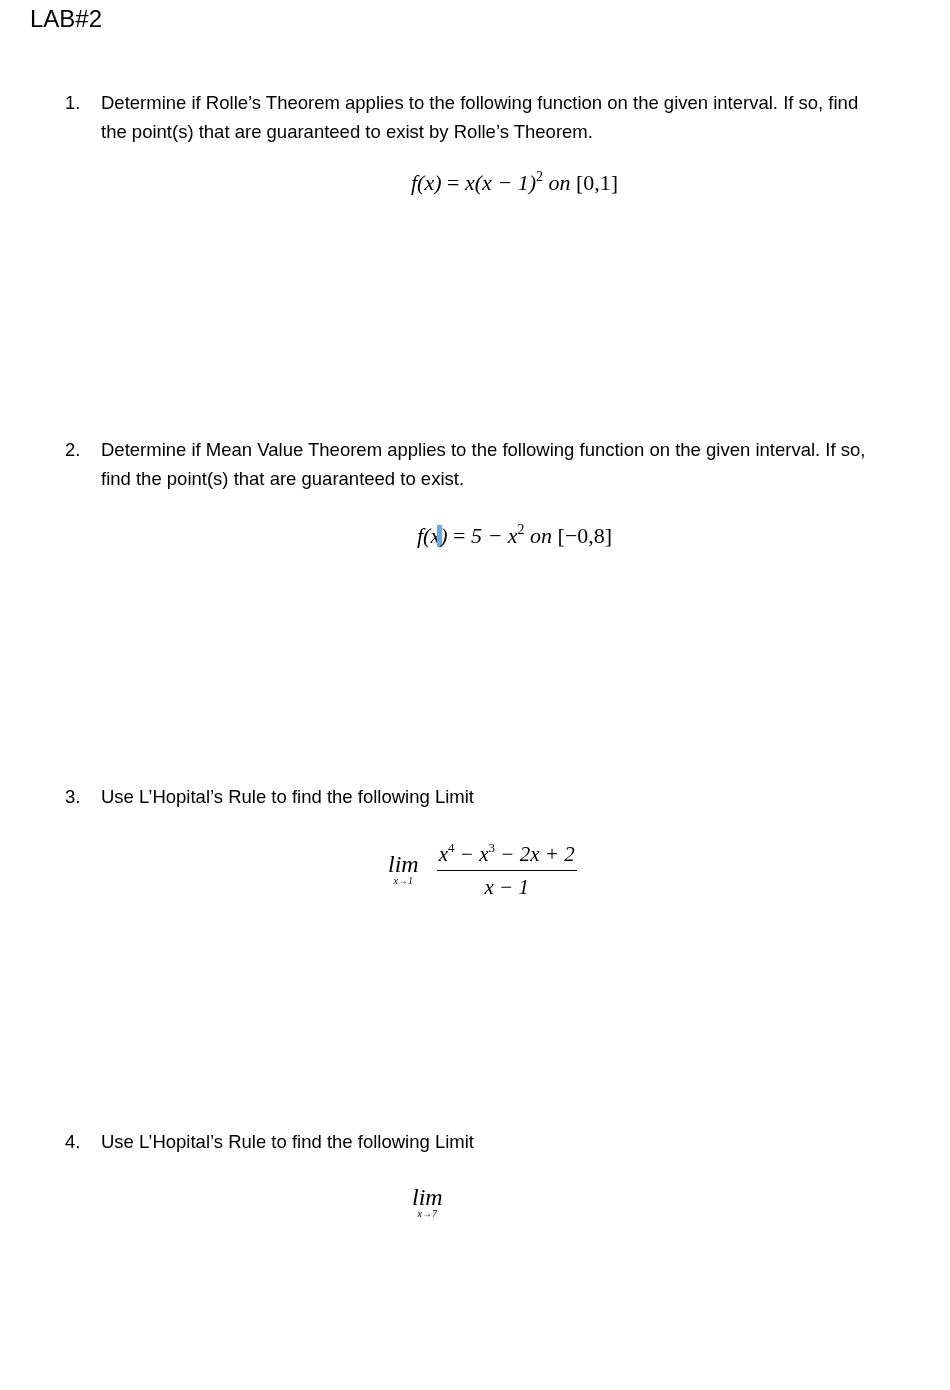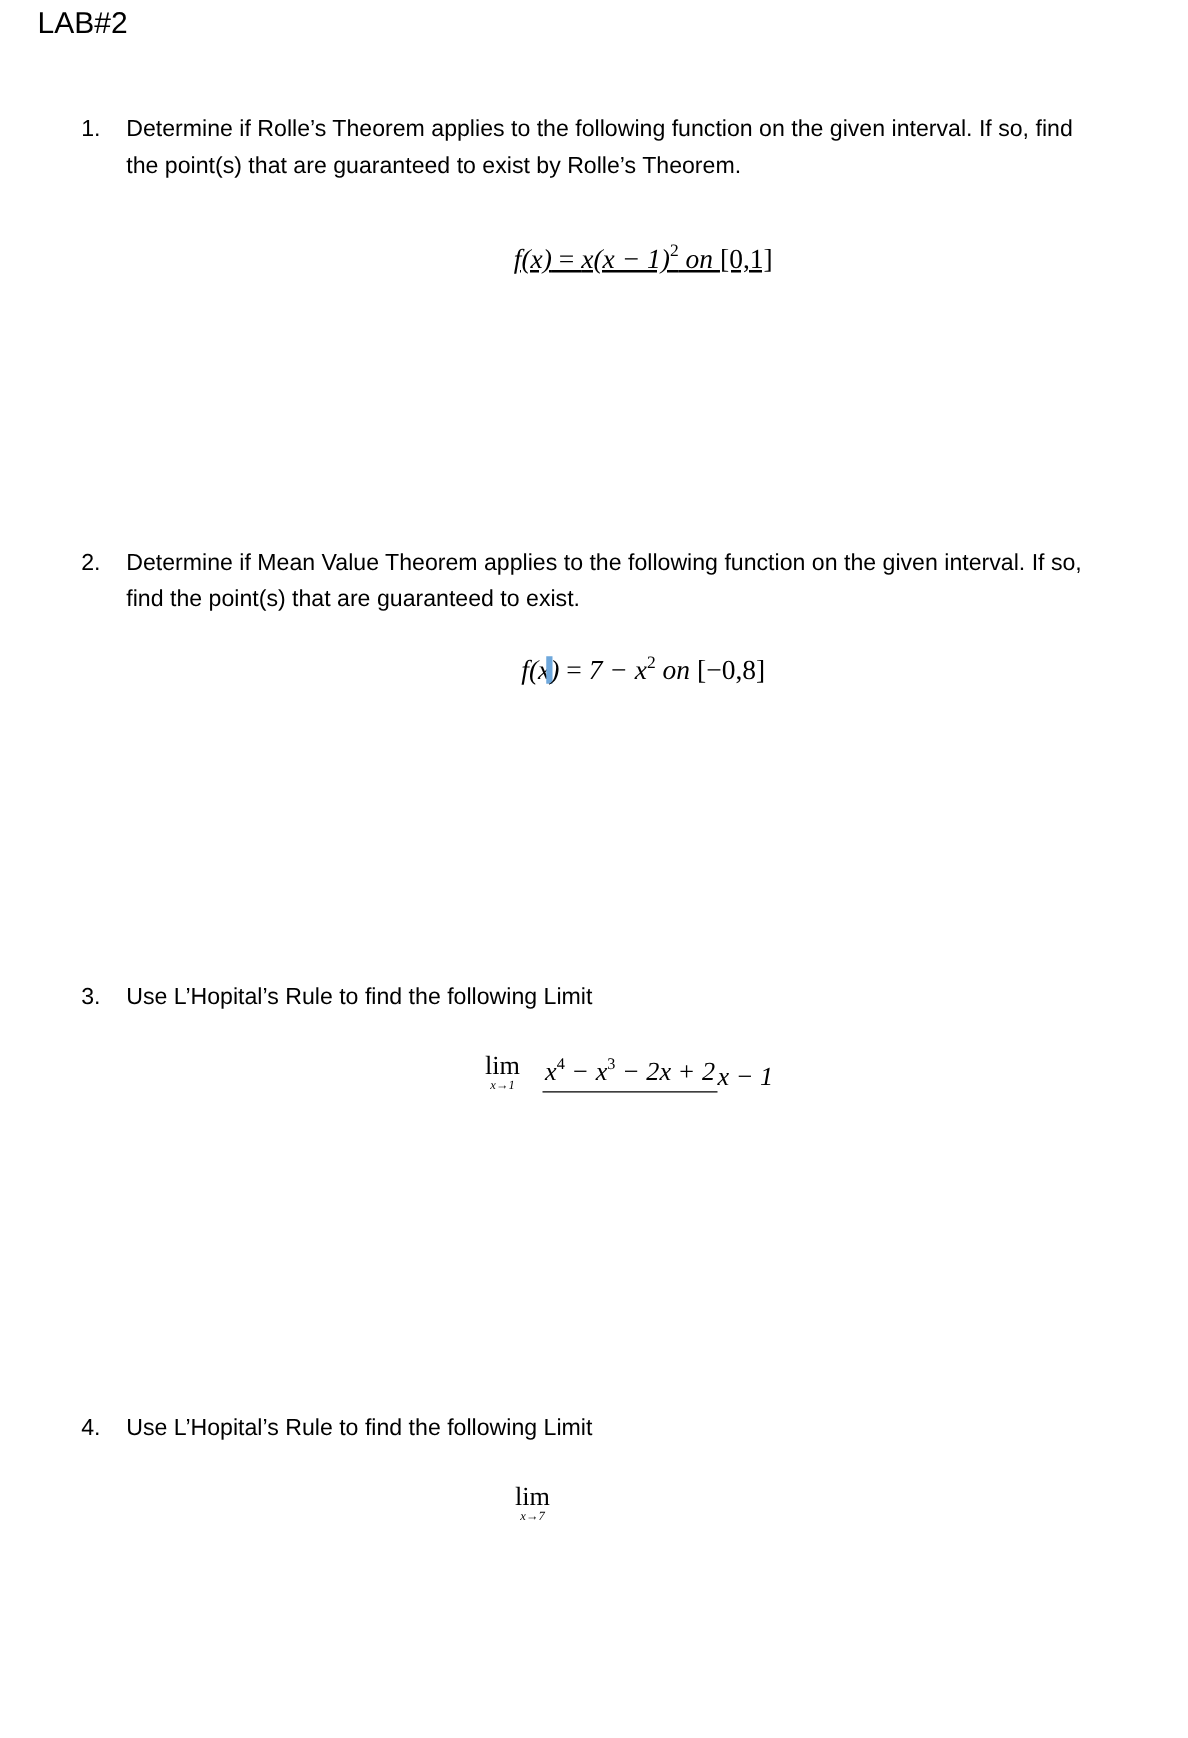--- a/index.html
+++ b/index.html
@@ -66,25 +66,25 @@
       align-items: center;
       font-family: "Liberation Serif", "DejaVu Serif", serif;
       white-space: nowrap;
     }
     .lim {
       display: flex;
       flex-direction: column;
       align-items: center;
       margin-right: 18px;
     }
-    .lim-word { font-size: 21px; line-height: 20px; }
+    .lim-word { font-size: 24px; line-height: 20px; font-style: italic; }
     .lim-sub { font-size: 10px; line-height: 14px; font-style: italic; }
     .frac {
       display: flex;
-      flex-direction: row;
+      flex-direction: column;
       align-items: center;
       font-size: 21px;
     }
     .frac .num {
       padding: 0 2px 4px 2px;
       border-bottom: 1.6px solid #000;
       line-height: 24px;
     }
     .frac .den { padding-top: 4px; line-height: 24px; }
     .frac sup { font-size: 13px; vertical-align: 9px; line-height: 0; }
@@ -96,33 +96,33 @@
 
   <div class="doc-title">LAB#2</div>
 
   <div class="q" style="top:88px;">
     <div class="q-num">1.</div>
     <div class="q-text">
       <span>Determine if Rolle’s Theorem applies to the following function on the given interval.  If so, find</span>
       <span>the point(s) that are guaranteed to exist by Rolle’s Theorem.</span>
     </div>
   </div>
-  <div class="math" style="left:411px; top:194px;text-decoration:underline;">
+  <div class="math" style="left:411px; top:170px;">
     <i>f(x)</i><span> = </span><i>x(x − 1)</i><sup>2</sup><i> on </i><span>[0,1]</span>
   </div>
 
   <div class="q" style="top:435px;">
     <div class="q-num">2.</div>
     <div class="q-text">
       <span>Determine if Mean Value Theorem applies to the following function on the given interval.  If so,</span>
       <span>find the point(s) that are guaranteed to exist.</span>
     </div>
   </div>
   <div class="math" style="left:417px; top:523px;">
-    <i>f(x</i><span class="cursor"></span><i>)</i><span> = </span><i>7 − x</i><sup>2</sup><i> on </i><span>[−0,8]</span>
+    <i>f(x</i><span class="cursor"></span><i>)</i><span> = </span><i>5 − x</i><sup>2</sup><i> on </i><span>[−0,8]</span>
   </div>
 
   <div class="q" style="top:782px;">
     <div class="q-num">3.</div>
     <div class="q-text">
       <span>Use L’Hopital’s Rule to find the following Limit</span>
     </div>
   </div>
   <div class="lim-wrap" style="left:388px; top:842px;">
     <div class="lim">

